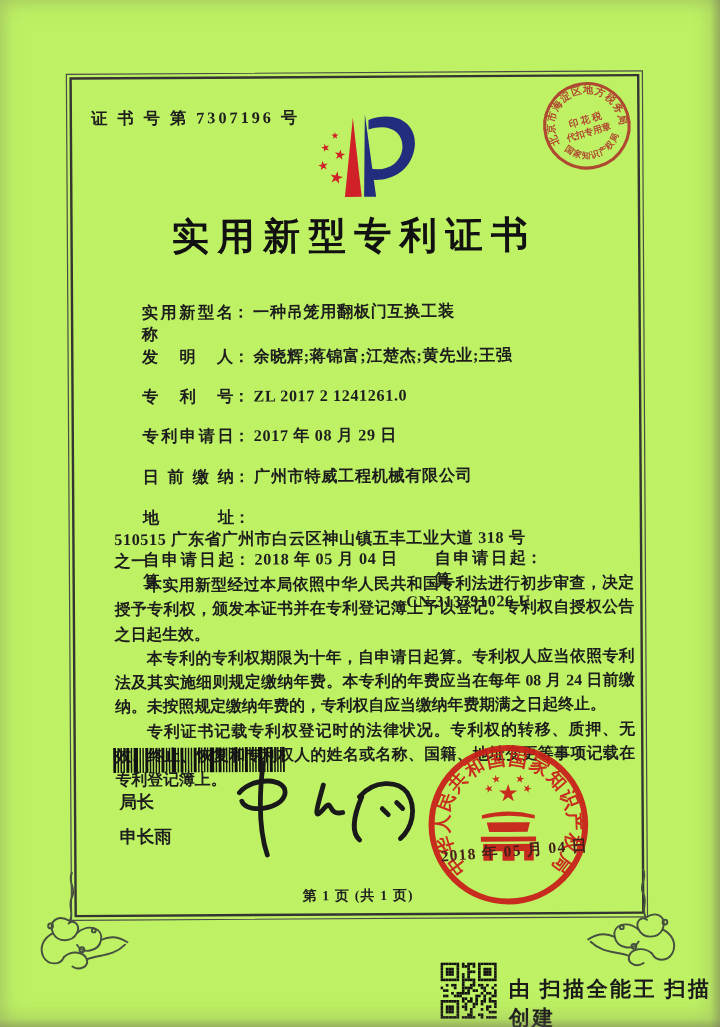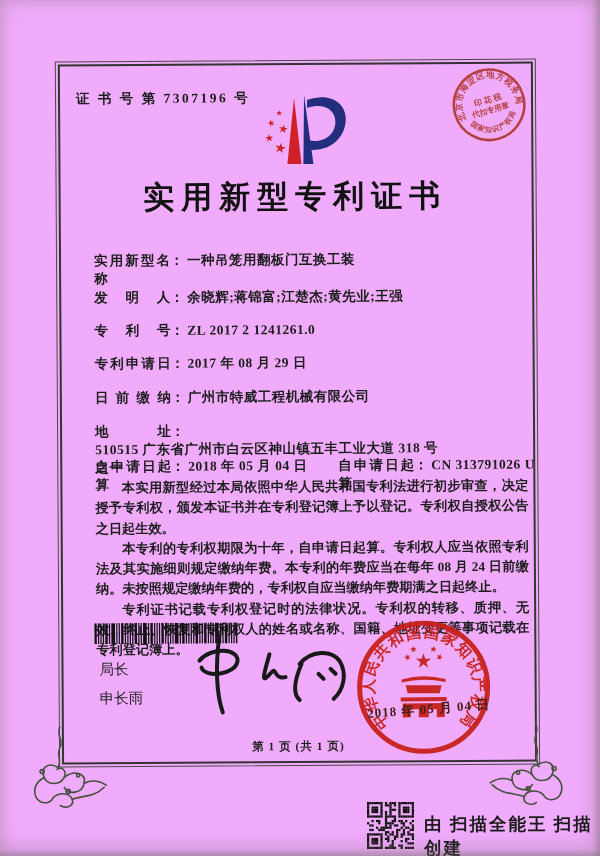--- a/index.html
+++ b/index.html
@@ -1,43 +1,43 @@
 <!DOCTYPE html>
 <html><head>
 <meta charset="utf-8">
 <style>
   html,body{margin:0;padding:0;background:#e8e6e0;}
   .scan{
     position:relative;width:600px;height:856px;margin:0 auto;overflow:hidden;
-    background:#f0abfc;
+    background:#bef264;
     font-family:"Liberation Serif","DejaVu Serif",serif;
     color:#1d1d1d;
   }
   .scan::after{
     content:"";position:absolute;inset:0;pointer-events:none;
     box-shadow:inset 0 0 22px rgba(120,114,100,.22), inset -7px -9px 16px rgba(110,104,92,.18), inset 4px 3px 10px rgba(120,114,100,.12);
   }
   .edge-right{position:absolute;right:0;top:0;bottom:0;width:8px;background:linear-gradient(to right,rgba(0,0,0,0),rgba(90,85,75,.28));}
   .edge-bottom{position:absolute;left:0;right:0;bottom:0;height:7px;background:linear-gradient(to bottom,rgba(0,0,0,0),rgba(90,85,75,.25));}
   .tilt{position:absolute;inset:0;transform:rotate(-0.35deg);transform-origin:300px 420px;}
   .frame{position:absolute;left:57px;top:60px;width:479px;height:704px;border:1px solid #4a4a48;}
   .frame-inner{position:absolute;inset:2px;border:2px solid #343432;}
   .cert-no{position:absolute;left:78px;top:89px;font-size:13.5px;font-weight:700;letter-spacing:2.5px;}
   .title{position:absolute;left:57px;top:176px;width:479px;text-align:center;font-size:31px;font-weight:700;letter-spacing:7px;color:#111;}
   .logo{position:absolute;left:251px;top:92px;}
   .fieldrow{position:absolute;left:95px;width:441px;font-size:13.5px;font-weight:700;line-height:18px;}
-  .flabel{display:inline-block;width:76px;text-align:justify;text-align-last:justify;vertical-align:top;}
+  .flabel{display:inline-block;width:76px;text-align:justify;text-align-last:justify;vertical-align:top;margin-left:24px;}
   .fcolon{display:inline-block;vertical-align:top;}
   .fvalue{display:inline-block;vertical-align:top;max-width:358px;letter-spacing:.5px;}
   .pair2{position:absolute;left:243px;top:0;}
   .pair2 .flabel{width:76px;}
   .paras{position:absolute;left:95px;top:477px;width:433px;font-size:13.2px;font-weight:600;line-height:20.3px;text-align:justify;}
   .paras p{margin:0;text-indent:2em;}
   .barcode{position:absolute;left:93px;top:622px;}
-  .director{position:absolute;left:98px;top:654px;font-size:14.5px;font-weight:400;line-height:29px;}
+  .director{position:absolute;left:98px;top:654px;font-size:14.5px;font-weight:700;line-height:29px;}
   .signature{position:absolute;left:180px;top:628px;}
   .seal-bottom{position:absolute;left:352px;top:618px;opacity:.94;}
   .seal-date{
     position:absolute;left:352px;top:701px;width:150px;text-align:center;
     font-size:13px;font-weight:700;letter-spacing:1px;color:#45201a;transform:rotate(-4deg);
   }
   .seal-tax{position:absolute;left:451px;top:66px;transform:rotate(-16deg);opacity:.9;}
   .page-info{position:absolute;left:57px;top:739px;width:479px;text-align:center;font-size:11.5px;font-weight:600;letter-spacing:1px;}
   .orn{position:absolute;}
   .footer-qr{position:absolute;left:367px;top:802px;}

